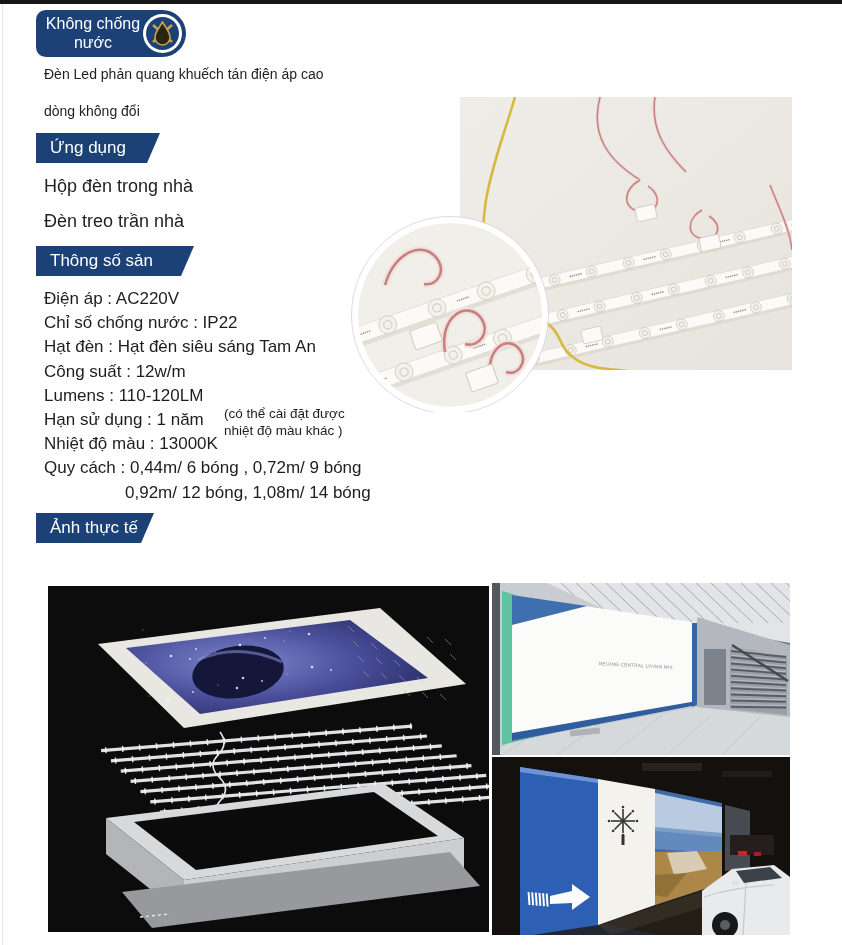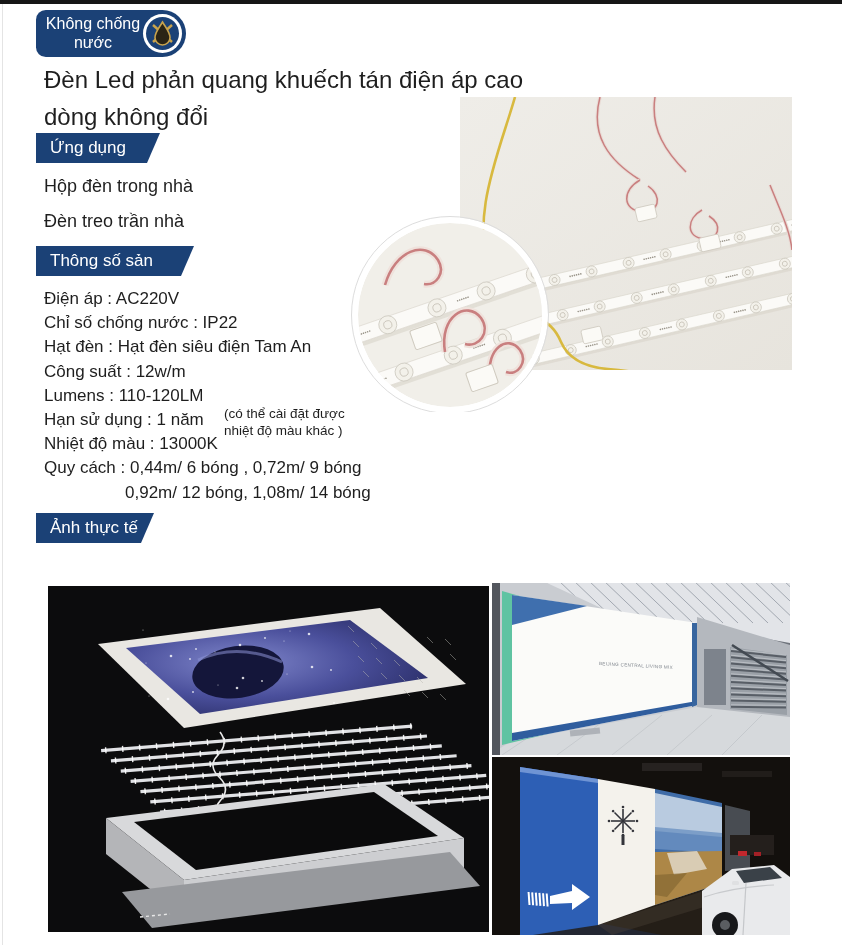--- a/index.html
+++ b/index.html
@@ -7,21 +7,21 @@
         font-family:Liberation Sans, sans-serif;color:#1e1e1e;}
   .topbar{position:absolute;left:0;top:0;width:842px;height:4px;background:#161616;}
   .leftrule{position:absolute;left:2px;top:4px;width:1px;height:941px;background:#e4e4e4;}
 
   .badge{position:absolute;left:36px;top:10px;width:150px;height:47px;background:#1b4176;
          border-radius:10px 24px 24px 10px;color:#fff;}
   .badge .txt{position:absolute;left:2px;top:5px;width:110px;text-align:center;
               font-size:16px;line-height:18.5px;font-weight:400;}
   .badge .ic{position:absolute;right:3px;top:3px;width:41px;height:41px;}
 
-  .intro{position:absolute;left:44px;font-size:24px;white-space:nowrap;}
+  .intro{position:absolute;left:44px;font-size:14px;white-space:nowrap;}
   #intro1{top:66px;} #intro2{top:103px;}
 
   .flag{position:absolute;background:#1b4176;color:#fff;font-size:17px;line-height:30px;
         padding-left:14px;box-sizing:border-box;height:30px;
         clip-path:polygon(0 0,100% 0,calc(100% - 13px) 100%,0 100%);}
   #flag-app{left:36px;top:133px;width:124px;}
   #flag-spec{left:36px;top:246px;width:158px;}
   #flag-photo{left:36px;top:513px;width:118px;}
 
   .appitem{position:absolute;left:44px;font-size:18px;white-space:nowrap;}
@@ -63,21 +63,21 @@
 
   <div class="flag" id="flag-app">Ứng dụng</div>
   <div class="appitem" id="app1">Hộp đèn trong nhà</div>
   <div class="appitem" id="app2">Đèn treo trần nhà</div>
 
   <div class="flag" id="flag-spec">Thông số sản phẩm</div>
 
   <div class="specs">
     <div>Điện áp : AC220V</div>
     <div>Chỉ số chống nước : IP22</div>
-    <div>Hạt đèn : Hạt đèn siêu điện Tam An</div>
+    <div>Hạt đèn : Hạt đèn siêu sáng Tam An</div>
     <div>Công suất : 12w/m</div>
     <div>Lumens : 110-120LM</div>
     <div>Hạn sử dụng : 1 năm</div>
     <div>Nhiệt độ màu : 13000K</div>
     <div>Quy cách : 0,44m/ 6 bóng , 0,72m/ 9 bóng</div>
     <div class="indent">0,92m/ 12 bóng, 1,08m/ 14 bóng</div>
   </div>
   <div class="note">
     <div>(có thể cài đặt được</div>
     <div>nhiệt độ màu khác )</div>

